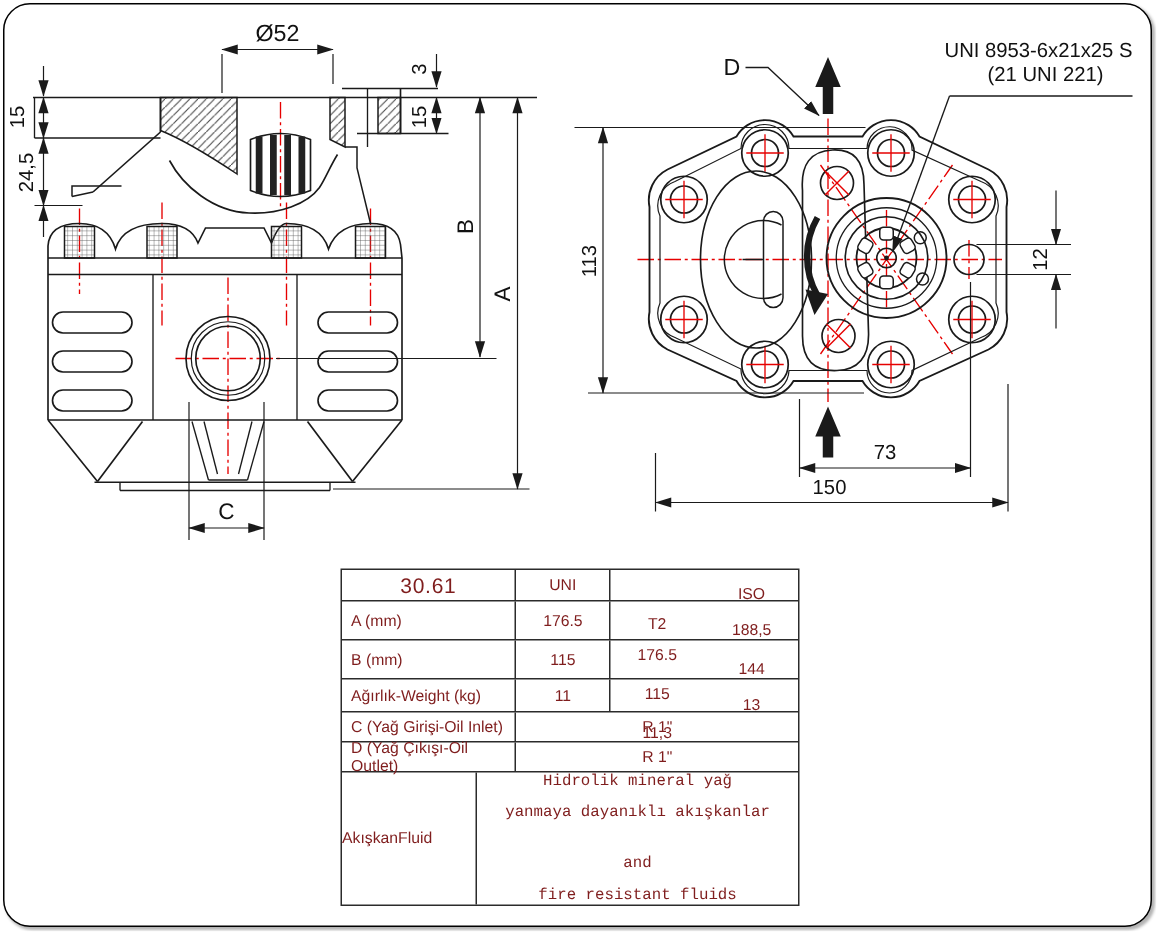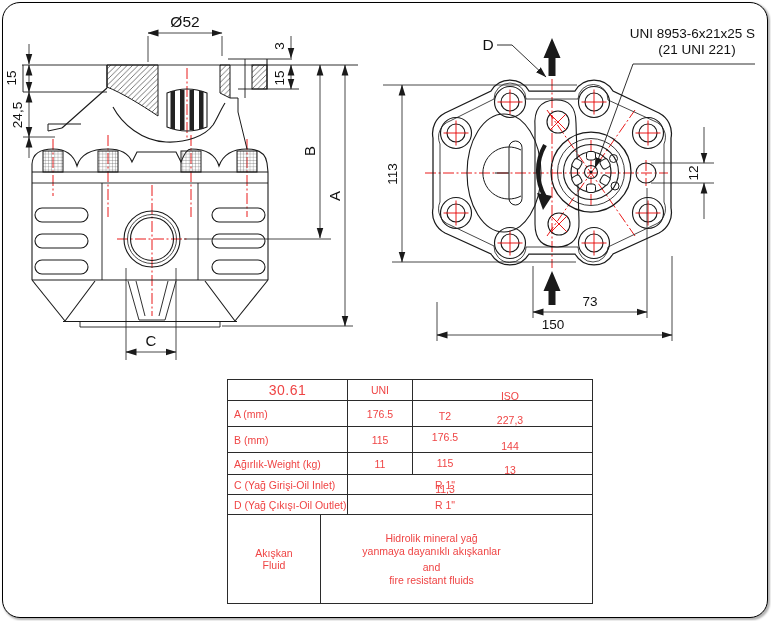--- a/index.html
+++ b/index.html
@@ -2,33 +2,33 @@
 <html><head>
 <meta charset="utf-8">
 <style>
   html,body{margin:0;padding:0;background:#fff;}
   #stage{position:relative;width:771px;height:621px;background:#fff;overflow:hidden;
          font-family:"Liberation Sans",sans-serif;}
   #frame{position:absolute;left:2px;top:2px;width:764px;height:614px;border:1.6px solid #000;
          border-radius:18px;background:#fff;box-shadow:1.5px 1.5px 2px rgba(0,0,0,.3);}
   svg{position:absolute;left:0;top:0;}
   svg text{font-family:"Liberation Sans",sans-serif;fill:#111;}
-  .spec-table{position:absolute;left:227px;top:379px;width:366px;border:1.2px solid #2b2b2b;
-              background:#fff;color:#ef4444;box-sizing:border-box;}
+  .spec-table{position:absolute;left:227px;top:379px;width:306px;border:1.2px solid #2b2b2b;
+              background:#fff;color:#7f1d1d;box-sizing:border-box;}
   .t-row{display:flex;border-bottom:1px solid #2b2b2b;box-sizing:border-box;}
   .t-row:last-child{border-bottom:none;}
   .c{border-right:1px solid #2b2b2b;display:flex;align-items:center;justify-content:center;
      box-sizing:border-box;font-size:10.5px;}
   .c:last-child{border-right:none;}
   .c.lab{justify-content:flex-start;padding-left:6px;}
   .c.model{font-size:14px;justify-content:center;letter-spacing:.5px;}
   .w-lab{width:120px;} .w-v1{width:65px;} .w-v2{width:65px;margin-top:36px;} .w-v3{width:64px;margin-top:12px;}
   .w-span{width:194px;}
-  .fluid-left{width:93px;flex-direction:column;justify-content:center;padding:10px 0;}
-  .fluid-right{width:221px;flex-direction:column;justify-content:center;text-align:center;}
+  .fluid-left{width:93px;flex-direction:row;justify-content:flex-start;padding:10px 0;}
+  .fluid-right{width:221px;flex-direction:column;justify-content:space-between;text-align:center;font-family:Liberation Mono, monospace;}
   .fl-line{line-height:12.5px;font-size:10.5px;text-align:center;width:100%;}
   .fl-gap{height:4px;}
 </style>
 </head>
 <body>
 
 <div id="stage">
   <div id="frame"></div>
 
   <svg width="771" height="621" viewBox="0 0 771 621">
@@ -291,21 +291,21 @@
     <div class="t-row" style="height:21px">
       <div class="c model w-lab">30.61</div>
       <div class="c w-v1">UNI</div>
       <div class="c w-v2">T2</div>
       <div class="c w-v3">ISO</div>
     </div>
     <div class="t-row" style="height:26px">
       <div class="c lab w-lab">A (mm)</div>
       <div class="c w-v1">176.5</div>
       <div class="c w-v2">176.5</div>
-      <div class="c w-v3">227,3</div>
+      <div class="c w-v3">188,5</div>
     </div>
     <div class="t-row" style="height:26px">
       <div class="c lab w-lab">B (mm)</div>
       <div class="c w-v1">115</div>
       <div class="c w-v2">115</div>
       <div class="c w-v3">144</div>
     </div>
     <div class="t-row" style="height:22px">
       <div class="c lab w-lab">Ağırlık-Weight (kg)</div>
       <div class="c w-v1">11</div>

